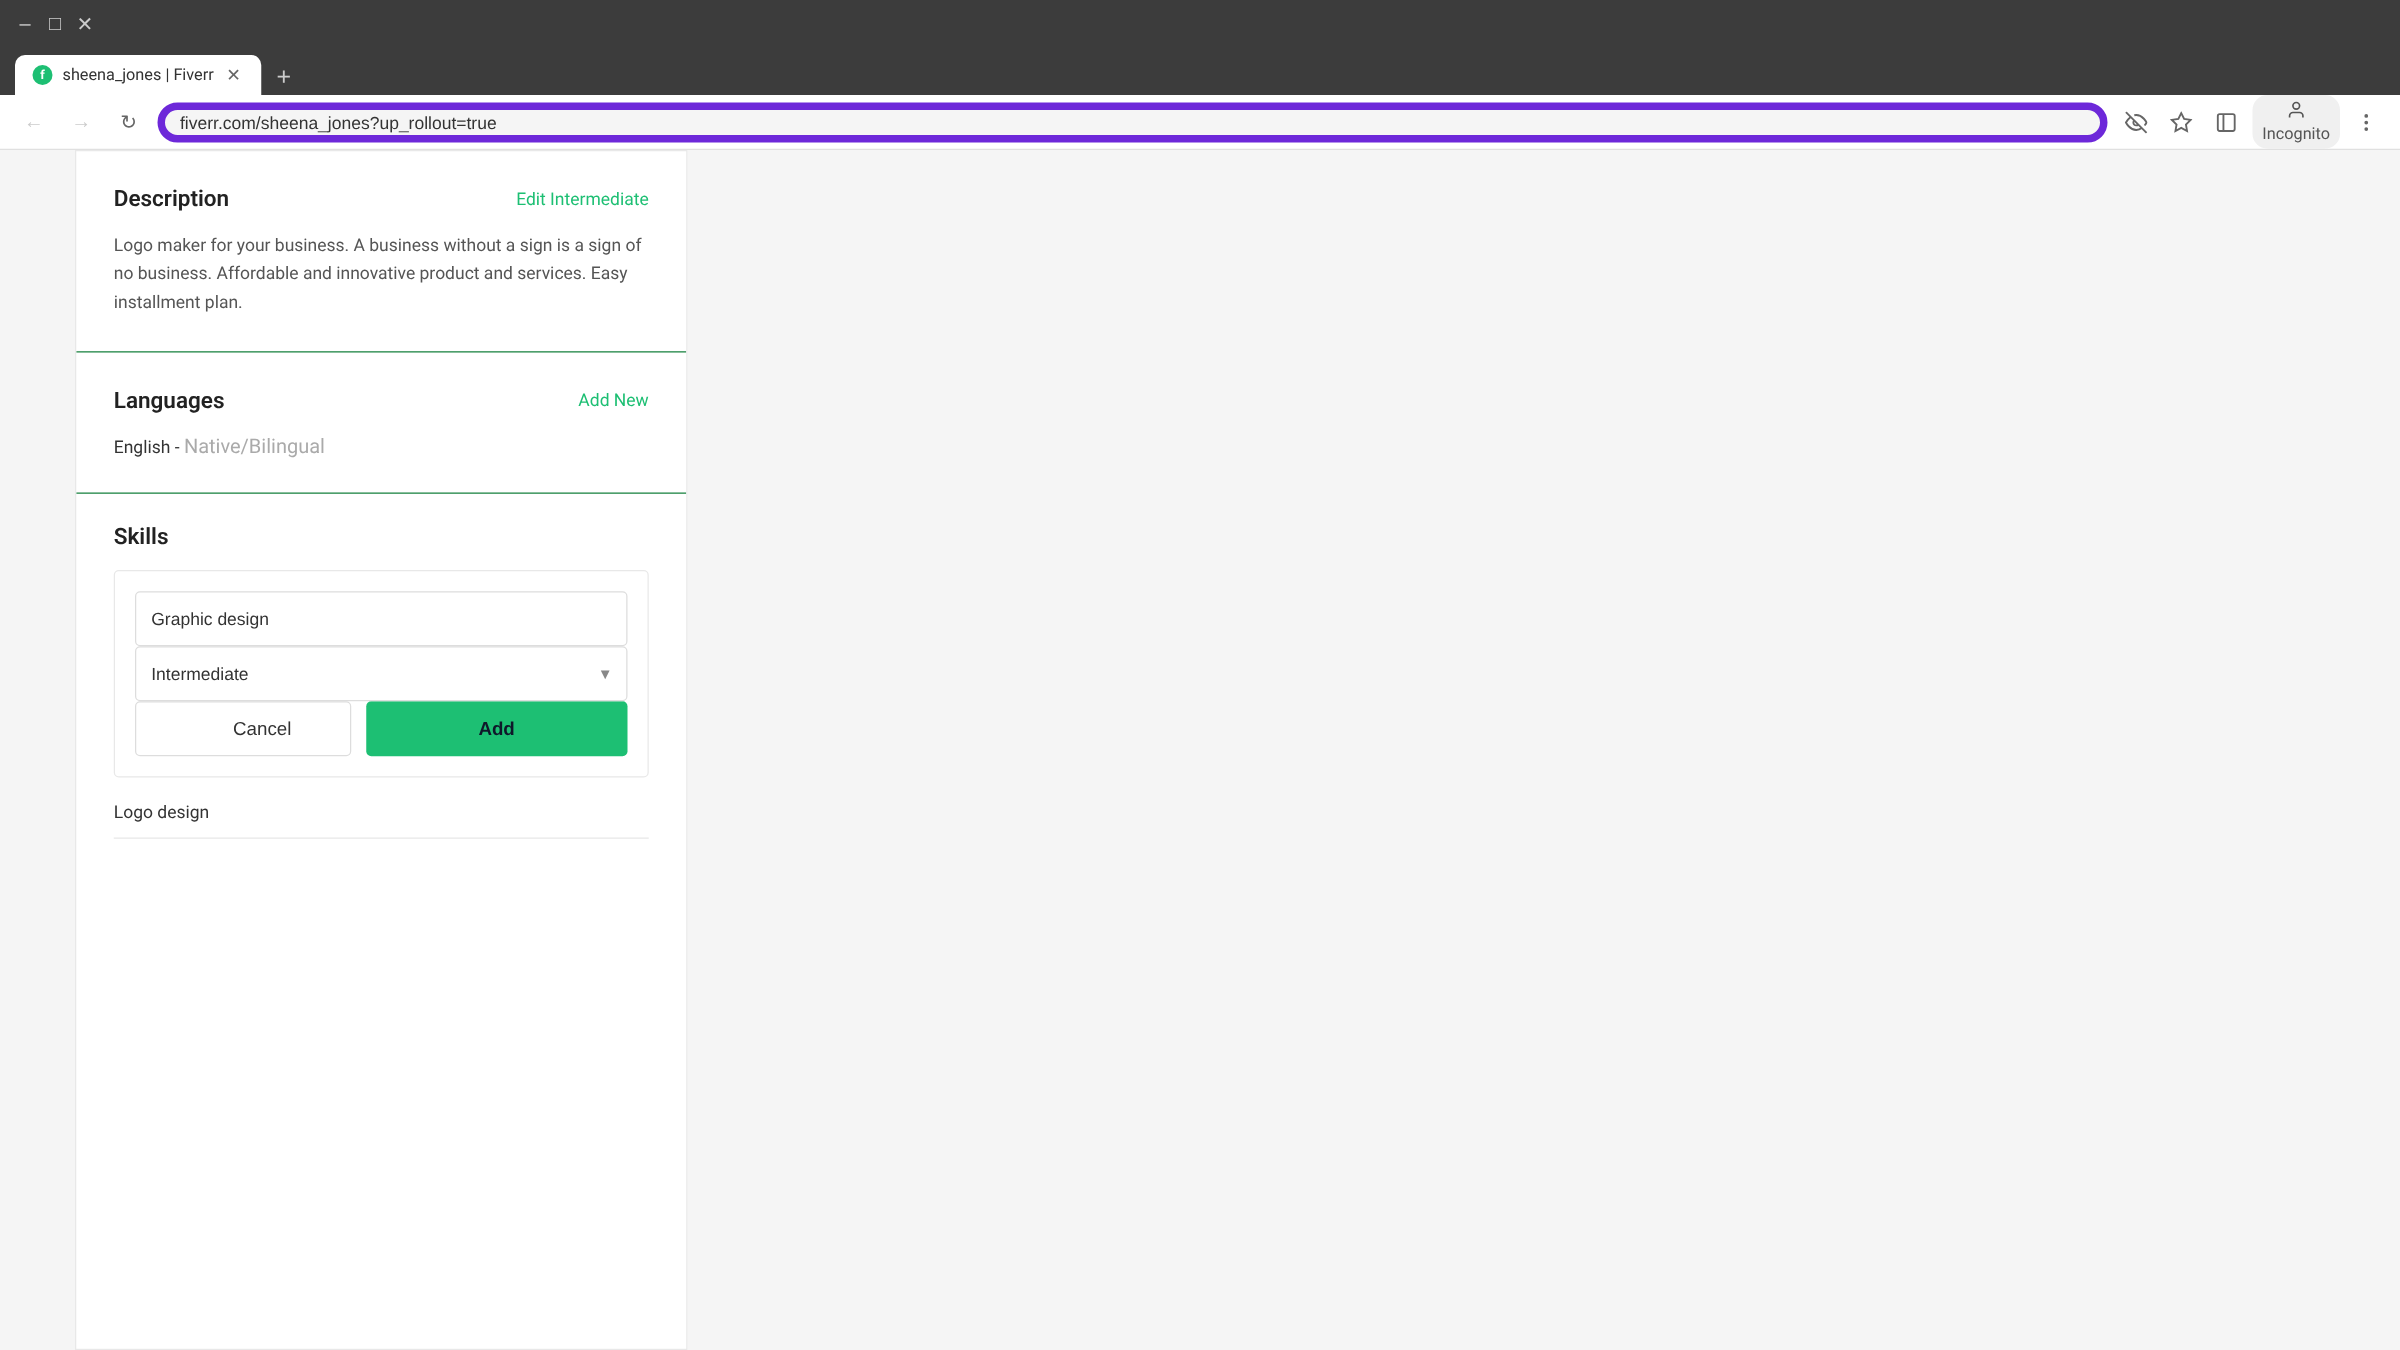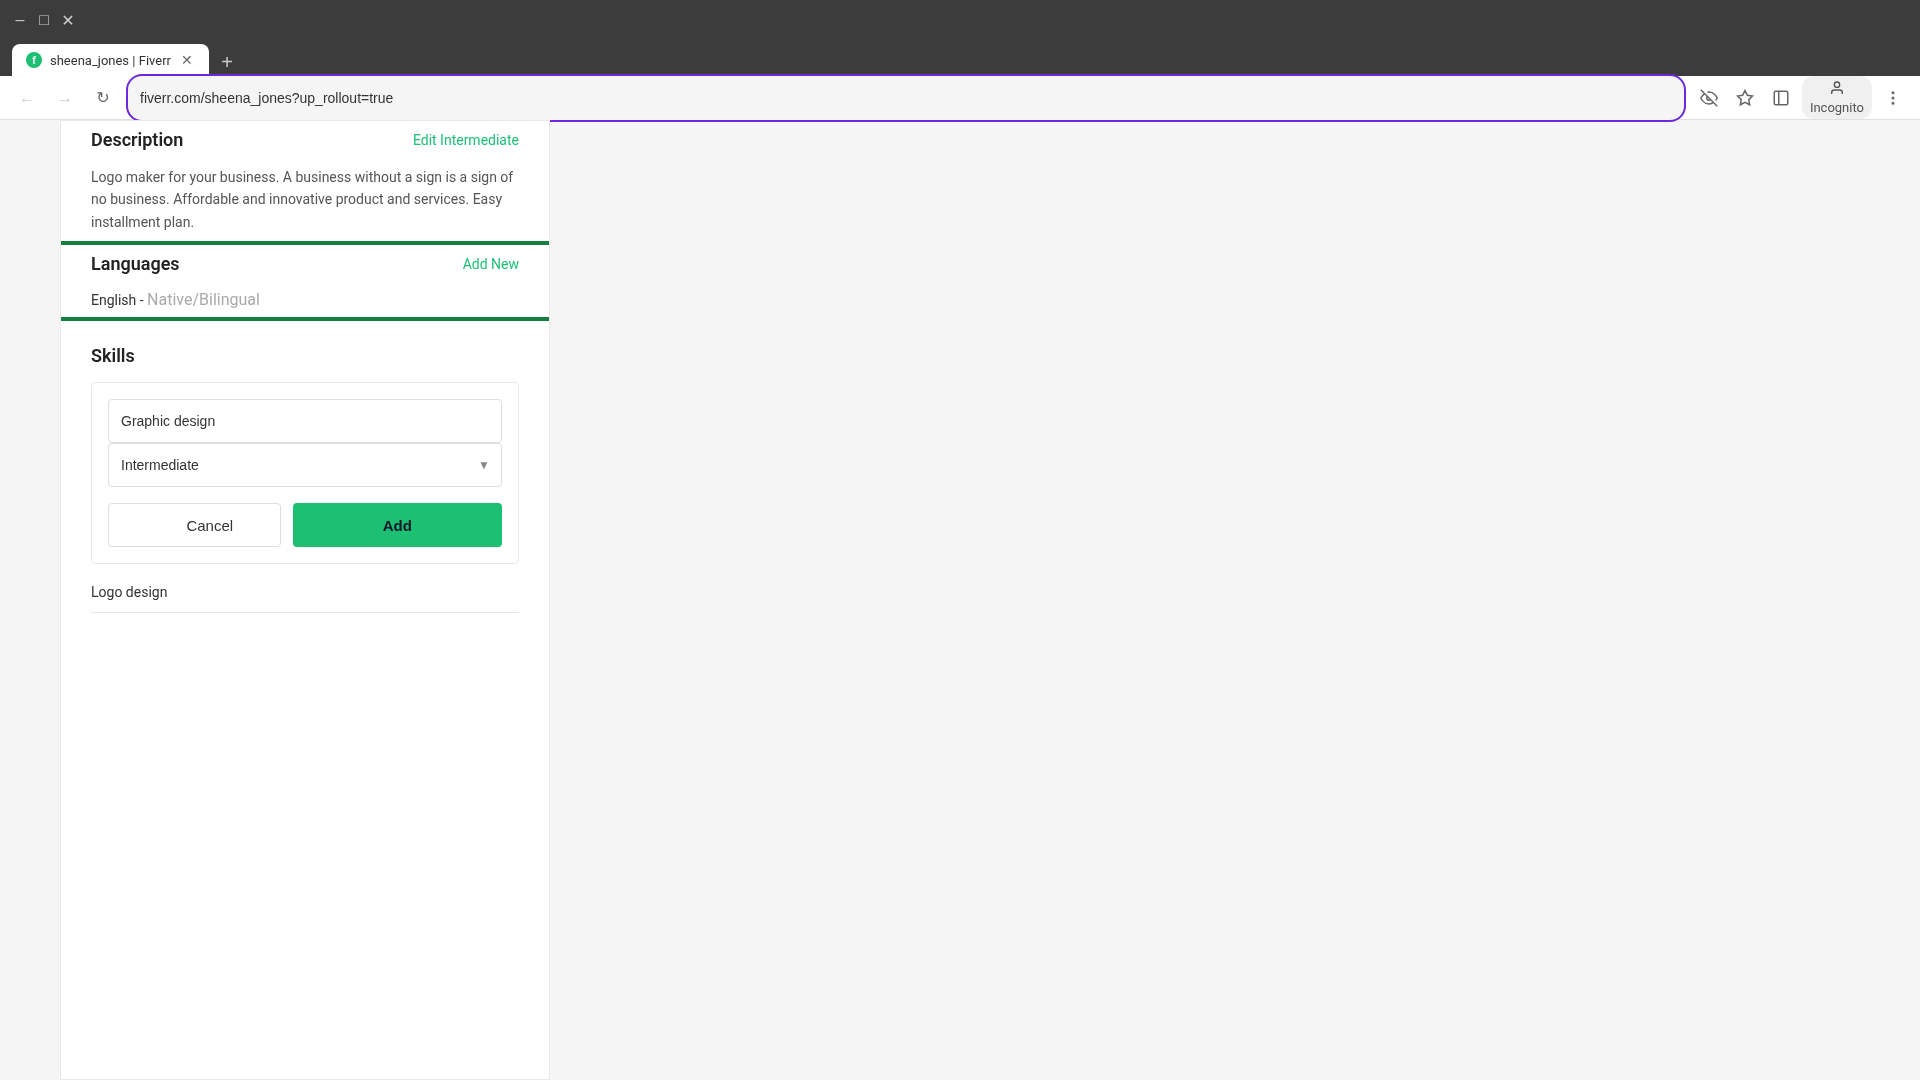--- a/index.html
+++ b/index.html
@@ -135,22 +135,22 @@
       border-radius: 50%;
     }
 
     .nav-btn.disabled {
       color: #ccc;
       cursor: default;
     }
 
     .address-bar {
       flex: 1;
-      height: 48px;
-      border: 2px solid #6d28d9;
+      height: 32px;
+      border: 6px solid #6d28d9;
       border-radius: 16px;
       padding: 0 36px 0 12px;
       font-size: 14px;
       color: #333;
       background: #f5f5f5;
       outline: none;
     }
 
     .toolbar-right {
       display: flex;
@@ -196,22 +196,22 @@
     .main-panel {
       width: 490px;
       background: #ffffff;
       margin-left: 60px;
       padding: 0;
       border: 1px solid #e8e8e8;
       overflow-y: auto;
     }
 
     .section {
-      padding: 8px 30px;
-      border-bottom: 4px solid #15803d;
+      padding: 28px 30px;
+      border-bottom: 1px solid #15803d;
     }
 
     .section-header {
       display: flex;
       justify-content: space-between;
       align-items: center;
       margin-bottom: 16px;
     }
 
     .section-title {
@@ -263,21 +263,21 @@
       border-radius: 4px;
       padding: 0 12px;
       font-size: 14px;
       color: #333;
       outline: none;
       margin-bottom: 0;
     }
 
     .skill-select-wrapper {
       position: relative;
-      margin-bottom: 16px;
+      margin-bottom: 0;
     }
 
     .skill-select {
       width: 100%;
       height: 44px;
       border: 1px solid #ddd;
       border-radius: 4px;
       padding: 0 12px;
       font-size: 14px;
       color: #333;

